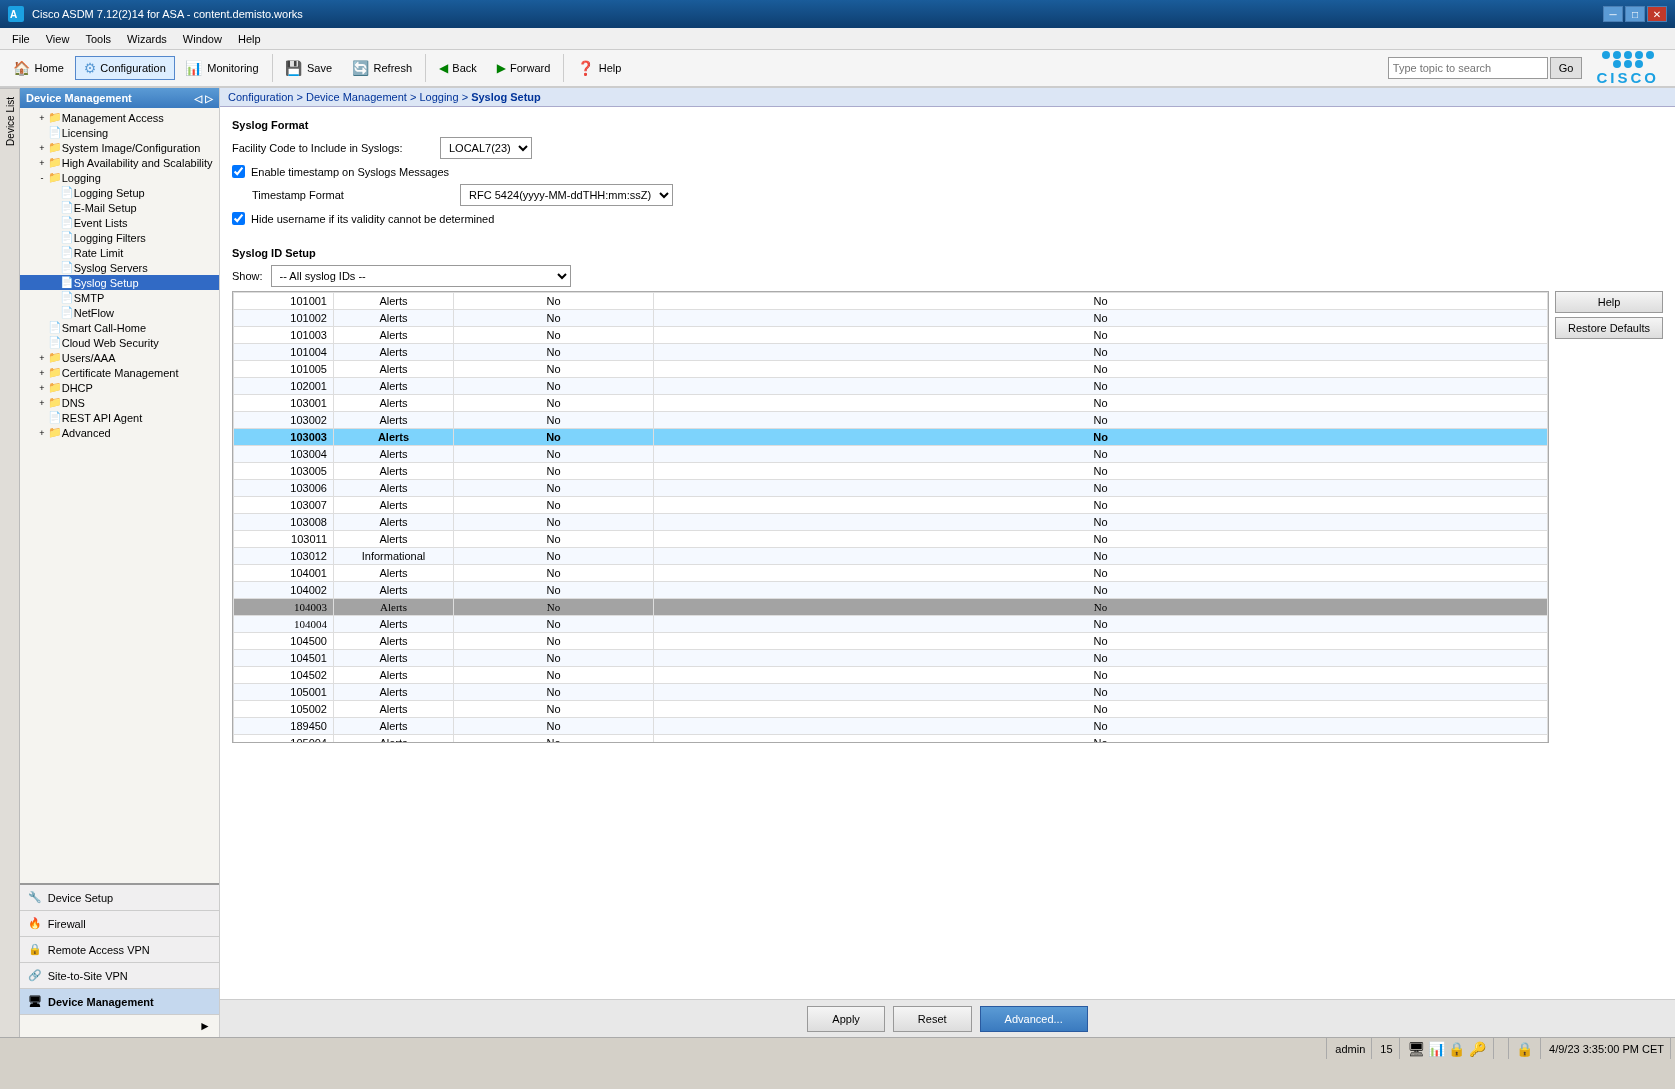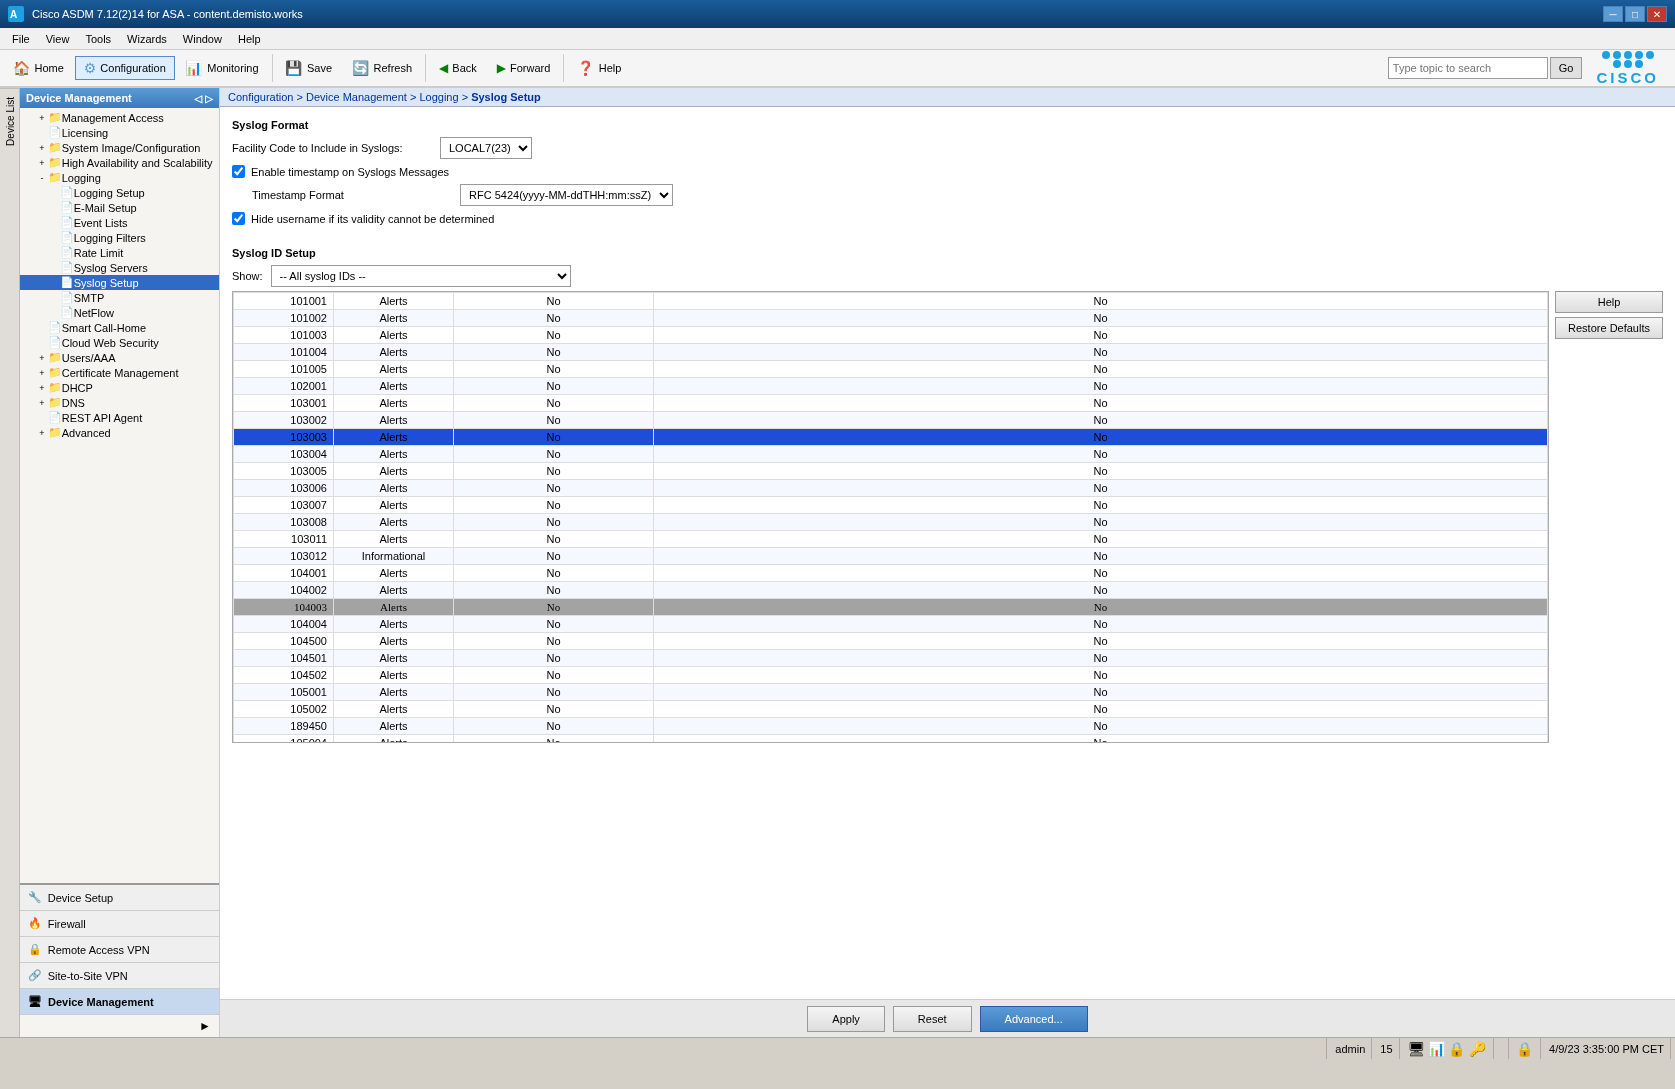--- a/index.html
+++ b/index.html
@@ -461,21 +461,21 @@
                       <td style="border: 1px solid rgb(221, 221, 221); padding: 2px 6px; width: 120px; font-size: 11px; text-align: center;">Alerts</td>
                       <td style="border: 1px solid rgb(221, 221, 221); padding: 2px 6px; width: 200px; font-size: 11px; text-align: center;">No</td>
                       <td style="border: 1px solid rgb(221, 221, 221); padding: 2px 6px; font-size: 11px; text-align: center;">No</td>
                     </tr>
                     <tr style="background: rgb(245, 249, 255); cursor: pointer;">
                       <td style="border: 1px solid rgb(221, 221, 221); padding: 2px 6px; text-align: right; width: 100px; font-size: 11px;">103002</td>
                       <td style="border: 1px solid rgb(221, 221, 221); padding: 2px 6px; width: 120px; font-size: 11px; text-align: center;">Alerts</td>
                       <td style="border: 1px solid rgb(221, 221, 221); padding: 2px 6px; width: 200px; font-size: 11px; text-align: center;">No</td>
                       <td style="border: 1px solid rgb(221, 221, 221); padding: 2px 6px; font-size: 11px; text-align: center;">No</td>
                     </tr>
-                    <tr style="background: #1d4ed8; cursor: pointer;">
+                    <tr style="background: #7dd3fc; cursor: pointer; font-weight: bold;">
                       <td style="border: 1px solid rgb(221, 221, 221); padding: 2px 6px; text-align: right; width: 100px; font-size: 11px;">103003</td>
                       <td style="border: 1px solid rgb(221, 221, 221); padding: 2px 6px; width: 120px; font-size: 11px; text-align: center;">Alerts</td>
                       <td style="border: 1px solid rgb(221, 221, 221); padding: 2px 6px; width: 200px; font-size: 11px; text-align: center;">No</td>
                       <td style="border: 1px solid rgb(221, 221, 221); padding: 2px 6px; font-size: 11px; text-align: center;">No</td>
                     </tr>
                     <tr style="background: rgb(245, 249, 255); cursor: pointer;">
                       <td style="border: 1px solid rgb(221, 221, 221); padding: 2px 6px; text-align: right; width: 100px; font-size: 11px;">103004</td>
                       <td style="border: 1px solid rgb(221, 221, 221); padding: 2px 6px; width: 120px; font-size: 11px; text-align: center;">Alerts</td>
                       <td style="border: 1px solid rgb(221, 221, 221); padding: 2px 6px; width: 200px; font-size: 11px; text-align: center;">No</td>
                       <td style="border: 1px solid rgb(221, 221, 221); padding: 2px 6px; font-size: 11px; text-align: center;">No</td>
@@ -528,21 +528,21 @@
                       <td style="border: 1px solid rgb(221, 221, 221); padding: 2px 6px; width: 200px; font-size: 11px; text-align: center;">No</td>
                       <td style="border: 1px solid rgb(221, 221, 221); padding: 2px 6px; font-size: 11px; text-align: center;">No</td>
                     </tr>
                     <tr style="background: #a3a3a3; cursor: pointer; font-family: Liberation Serif, serif;">
                       <td style="border: 1px solid rgb(221, 221, 221); padding: 2px 6px; text-align: right; width: 100px; font-size: 11px;">104003</td>
                       <td style="border: 1px solid rgb(221, 221, 221); padding: 2px 6px; width: 120px; font-size: 11px; text-align: center;">Alerts</td>
                       <td style="border: 1px solid rgb(221, 221, 221); padding: 2px 6px; width: 200px; font-size: 11px; text-align: center;">No</td>
                       <td style="border: 1px solid rgb(221, 221, 221); padding: 2px 6px; font-size: 11px; text-align: center;">No</td>
                     </tr>
                     <tr style="background: rgb(245, 249, 255); cursor: pointer;">
-                      <td style="border: 1px solid rgb(221, 221, 221); padding: 2px 6px; text-align: right; width: 100px; font-size: 11px;">104004</td>
+                      <td style="border: 1px solid rgb(221, 221, 221); padding: 2px 6px; text-align: right; width: 100px; font-size: 11px; font-family: Liberation Serif, serif;">104004</td>
                       <td style="border: 1px solid rgb(221, 221, 221); padding: 2px 6px; width: 120px; font-size: 11px; text-align: center;">Alerts</td>
                       <td style="border: 1px solid rgb(221, 221, 221); padding: 2px 6px; width: 200px; font-size: 11px; text-align: center;">No</td>
                       <td style="border: 1px solid rgb(221, 221, 221); padding: 2px 6px; font-size: 11px; text-align: center;">No</td>
                     </tr>
                     <tr style="background: white; cursor: pointer;">
                       <td style="border: 1px solid rgb(221, 221, 221); padding: 2px 6px; text-align: right; width: 100px; font-size: 11px;">104500</td>
                       <td style="border: 1px solid rgb(221, 221, 221); padding: 2px 6px; width: 120px; font-size: 11px; text-align: center;">Alerts</td>
                       <td style="border: 1px solid rgb(221, 221, 221); padding: 2px 6px; width: 200px; font-size: 11px; text-align: center;">No</td>
                       <td style="border: 1px solid rgb(221, 221, 221); padding: 2px 6px; font-size: 11px; text-align: center;">No</td>
                     </tr>

